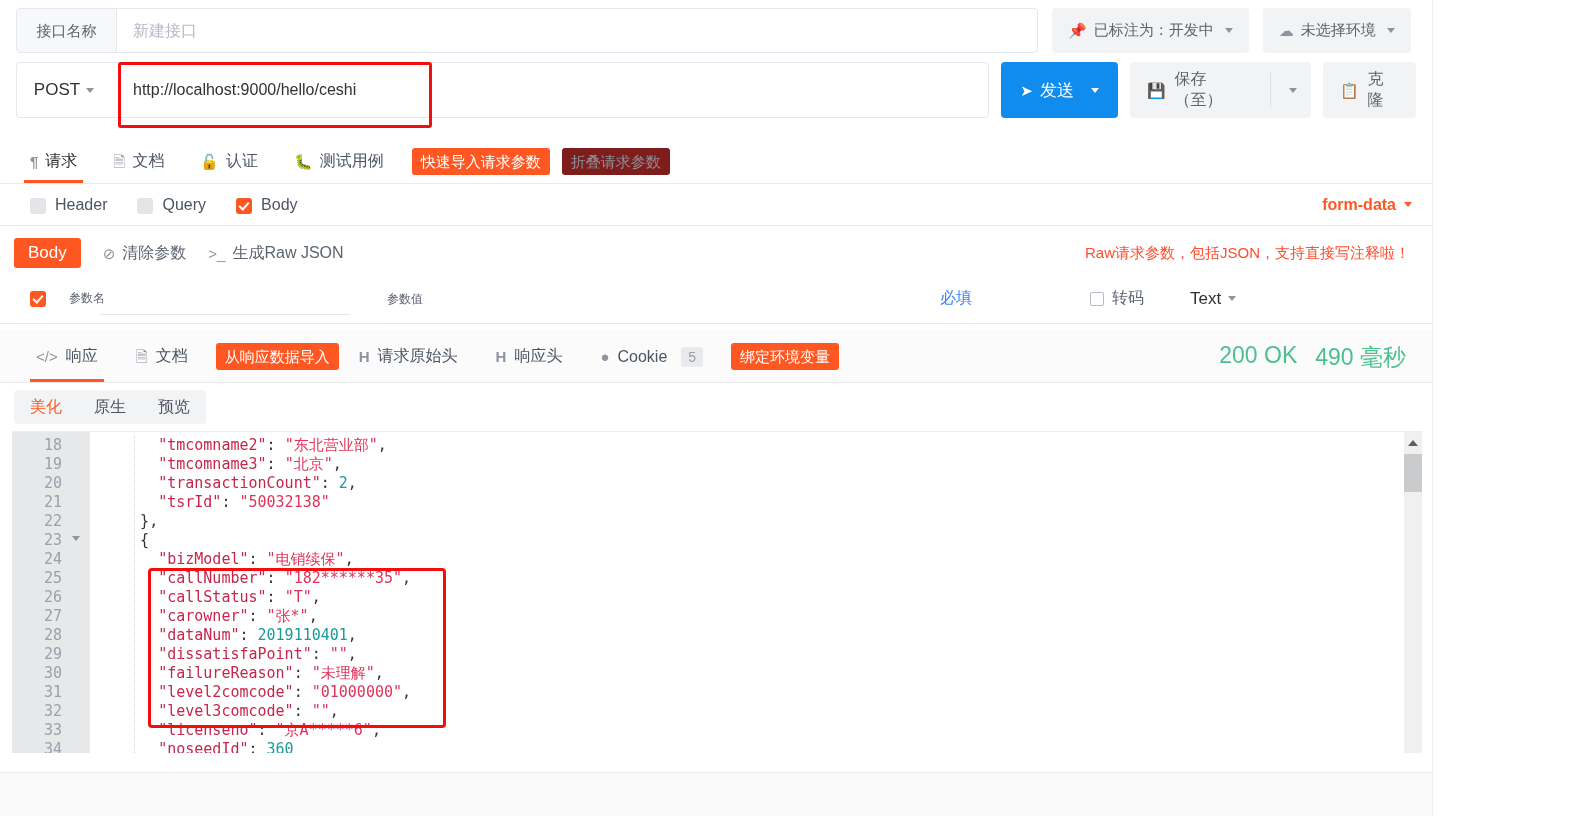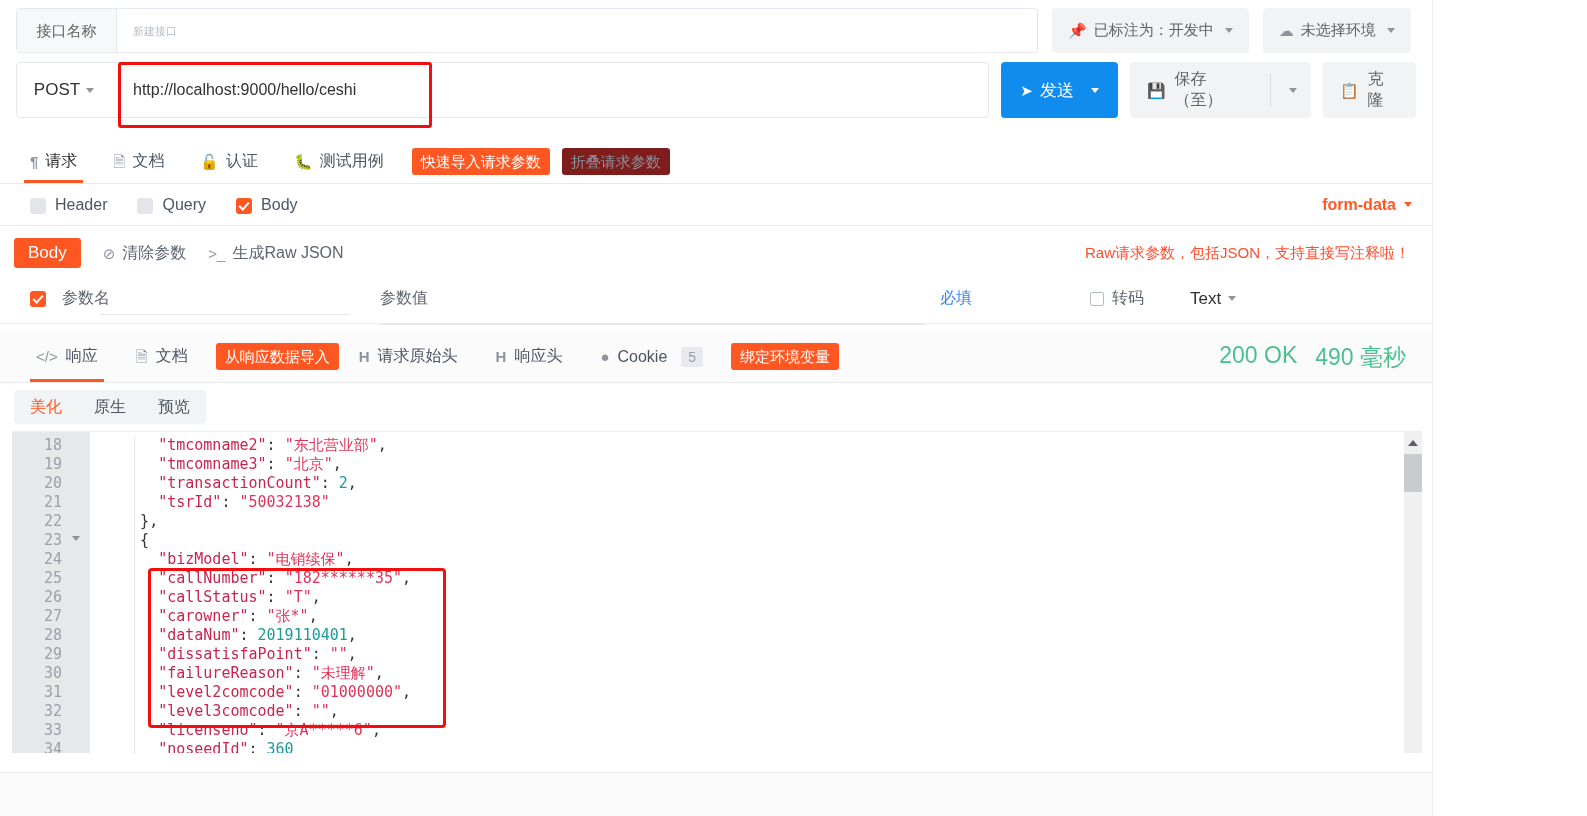--- a/index.html
+++ b/index.html
@@ -29,21 +29,21 @@
     background: #fff;
   }
   .name-label {
     width: 100px; height: 43px; line-height: 43px;
     text-align: center; font-size: 15px; color: #606266;
     background: #f7f8fa; border-right: 1px solid #e4e7ed;
     border-radius: 3px 0 0 3px;
   }
   .name-input {
     flex: 1; border: 0; outline: none; height: 41px;
-    padding-left: 16px; font-size: 11px; color: #b91c1c;
+    padding-left: 16px; font-size: 16px; color: #b91c1c;
     background: transparent;
     font-family: "Liberation Sans", sans-serif;
   }
   .name-input::placeholder { color: #b6bcc6; }
 
   .pill {
     height: 45px; margin-top: 8px; margin-left: 14px;
     background: #f2f3f5; border-radius: 4px;
     display: flex; align-items: center; gap: 7px;
     padding: 0 16px; font-size: 15px; color: #606266;
@@ -176,21 +176,21 @@
   
   .paramrow {
     position: absolute; left: 0; top: 274px; width: 1432px; height: 50px;
     display: flex; align-items: center; padding-left: 30px;
     border-bottom: 1px solid #e8eaec;
   }
   .p-name-cell { width: 350px; display: flex; align-items: center; gap: 16px; }
   .p-underline {
     position: absolute; height: 1px; background: #e4e7ed; bottom: 8px;
   }
-  .p-text { font-size: 16px; color: #5c6470; }
+  .p-text { font-size: 12px; color: #5c6470; margin-left: 7px; }
   .p-val-cell { width: 560px; }
   .p-req-cell { width: 150px; font-size: 16px; color: #3b82f6; }
   .p-enc-cell { display: flex; align-items: center; gap: 8px; font-size: 16px; color: #5c6470; }
   .sq-box { width: 14px; height: 14px; border: 1px solid #b6bcc6; border-radius: 2px; }
   .p-type-cell { margin-left: 46px; font-size: 17px; color: #303133; display: flex; align-items: center; gap: 3px; cursor: pointer; }
 
   
   .resptabs {
     position: absolute; left: 0; top: 331px; width: 1432px; height: 52px;
     background: #fbfbfc; border-bottom: 1px solid #e8eaec;

